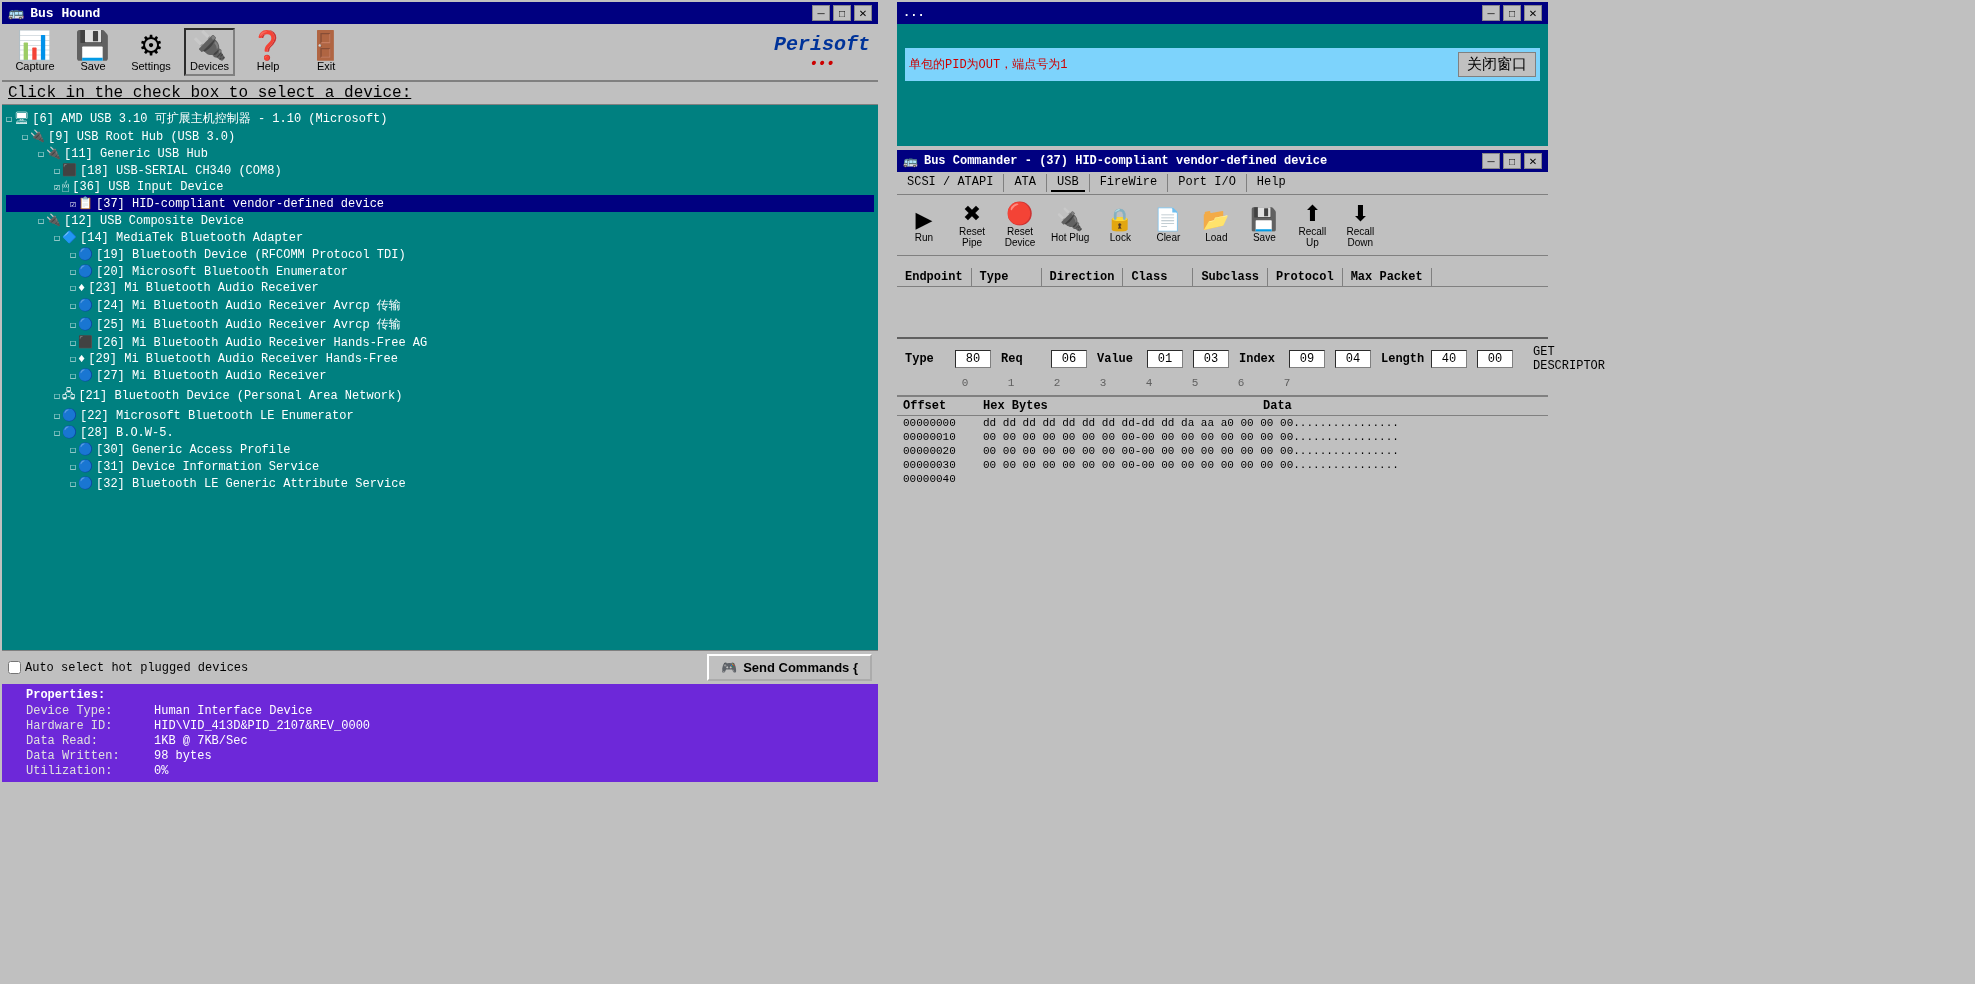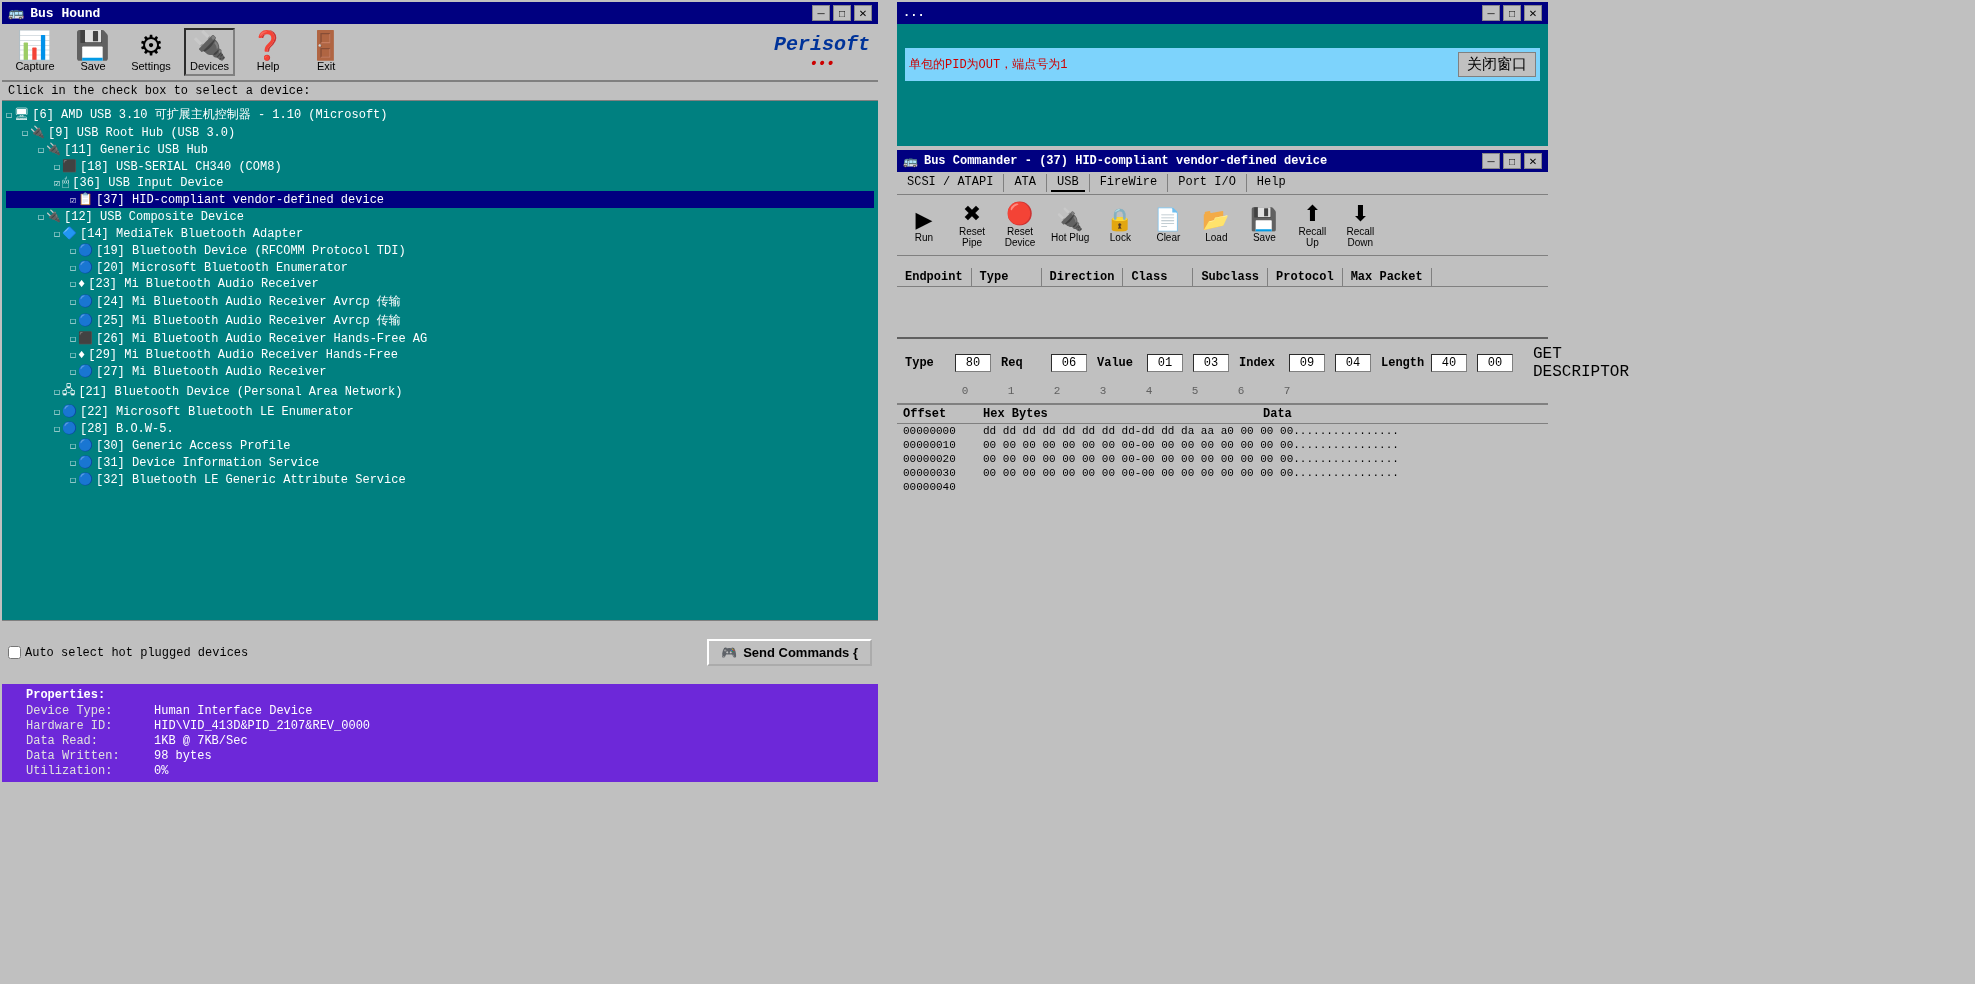--- a/index.html
+++ b/index.html
@@ -65,22 +65,23 @@
       font-size: 20px;
       font-weight: bold;
       font-style: italic;
     }
     .perisoft-dots { color: #cc0000; font-size: 14px; display: block; text-align: center; }
 
     .device-hint {
       background: #c0c0c0;
       color: #000;
       padding: 2px 6px;
-      font-size: 12px;
+      font-size: 16px;
       border-bottom: 1px solid #808080;
+      text-decoration: underline;
     }
 
     .device-tree {
       flex: 1;
       background: #008080;
       color: white;
       overflow-y: auto;
       padding: 4px;
       font-size: 12px;
     }
@@ -91,21 +92,21 @@
       white-space: nowrap;
       cursor: pointer;
     }
     .tree-item.selected { background: #000080; }
     .tree-item .indent { display: inline-block; }
     .checkbox { margin-right: 2px; font-size: 10px; }
     .device-icon { margin-right: 3px; }
 
     .bottom-bar {
       background: #c0c0c0;
-      padding: 18px 6px;
+      padding: 3px 6px;
       display: flex;
       align-items: center;
       justify-content: space-between;
       border-top: 1px solid #808080;
     }
     .auto-select { display: flex; align-items: center; gap: 4px; font-size: 12px; }
 
     .send-btn {
       background: #c0c0c0;
       border: 2px outset #fff;
@@ -238,21 +239,21 @@
     .bc-cmd-input {
       width: 36px;
       border: 1px inset #808080;
       background: white;
       padding: 1px 3px;
       font-size: 12px;
       font-family: 'Courier New', monospace;
       text-align: center;
     }
     .bc-cmd-desc {
-      font-size: 16px;
+      font-size: 12px;
       margin-left: 10px;
     }
     .bc-index-row {
       display: flex;
       gap: 10px;
       margin-left: 42px;
       font-size: 11px;
       color: #606060;
     }
     .bc-idx { min-width: 36px; text-align: center; }

